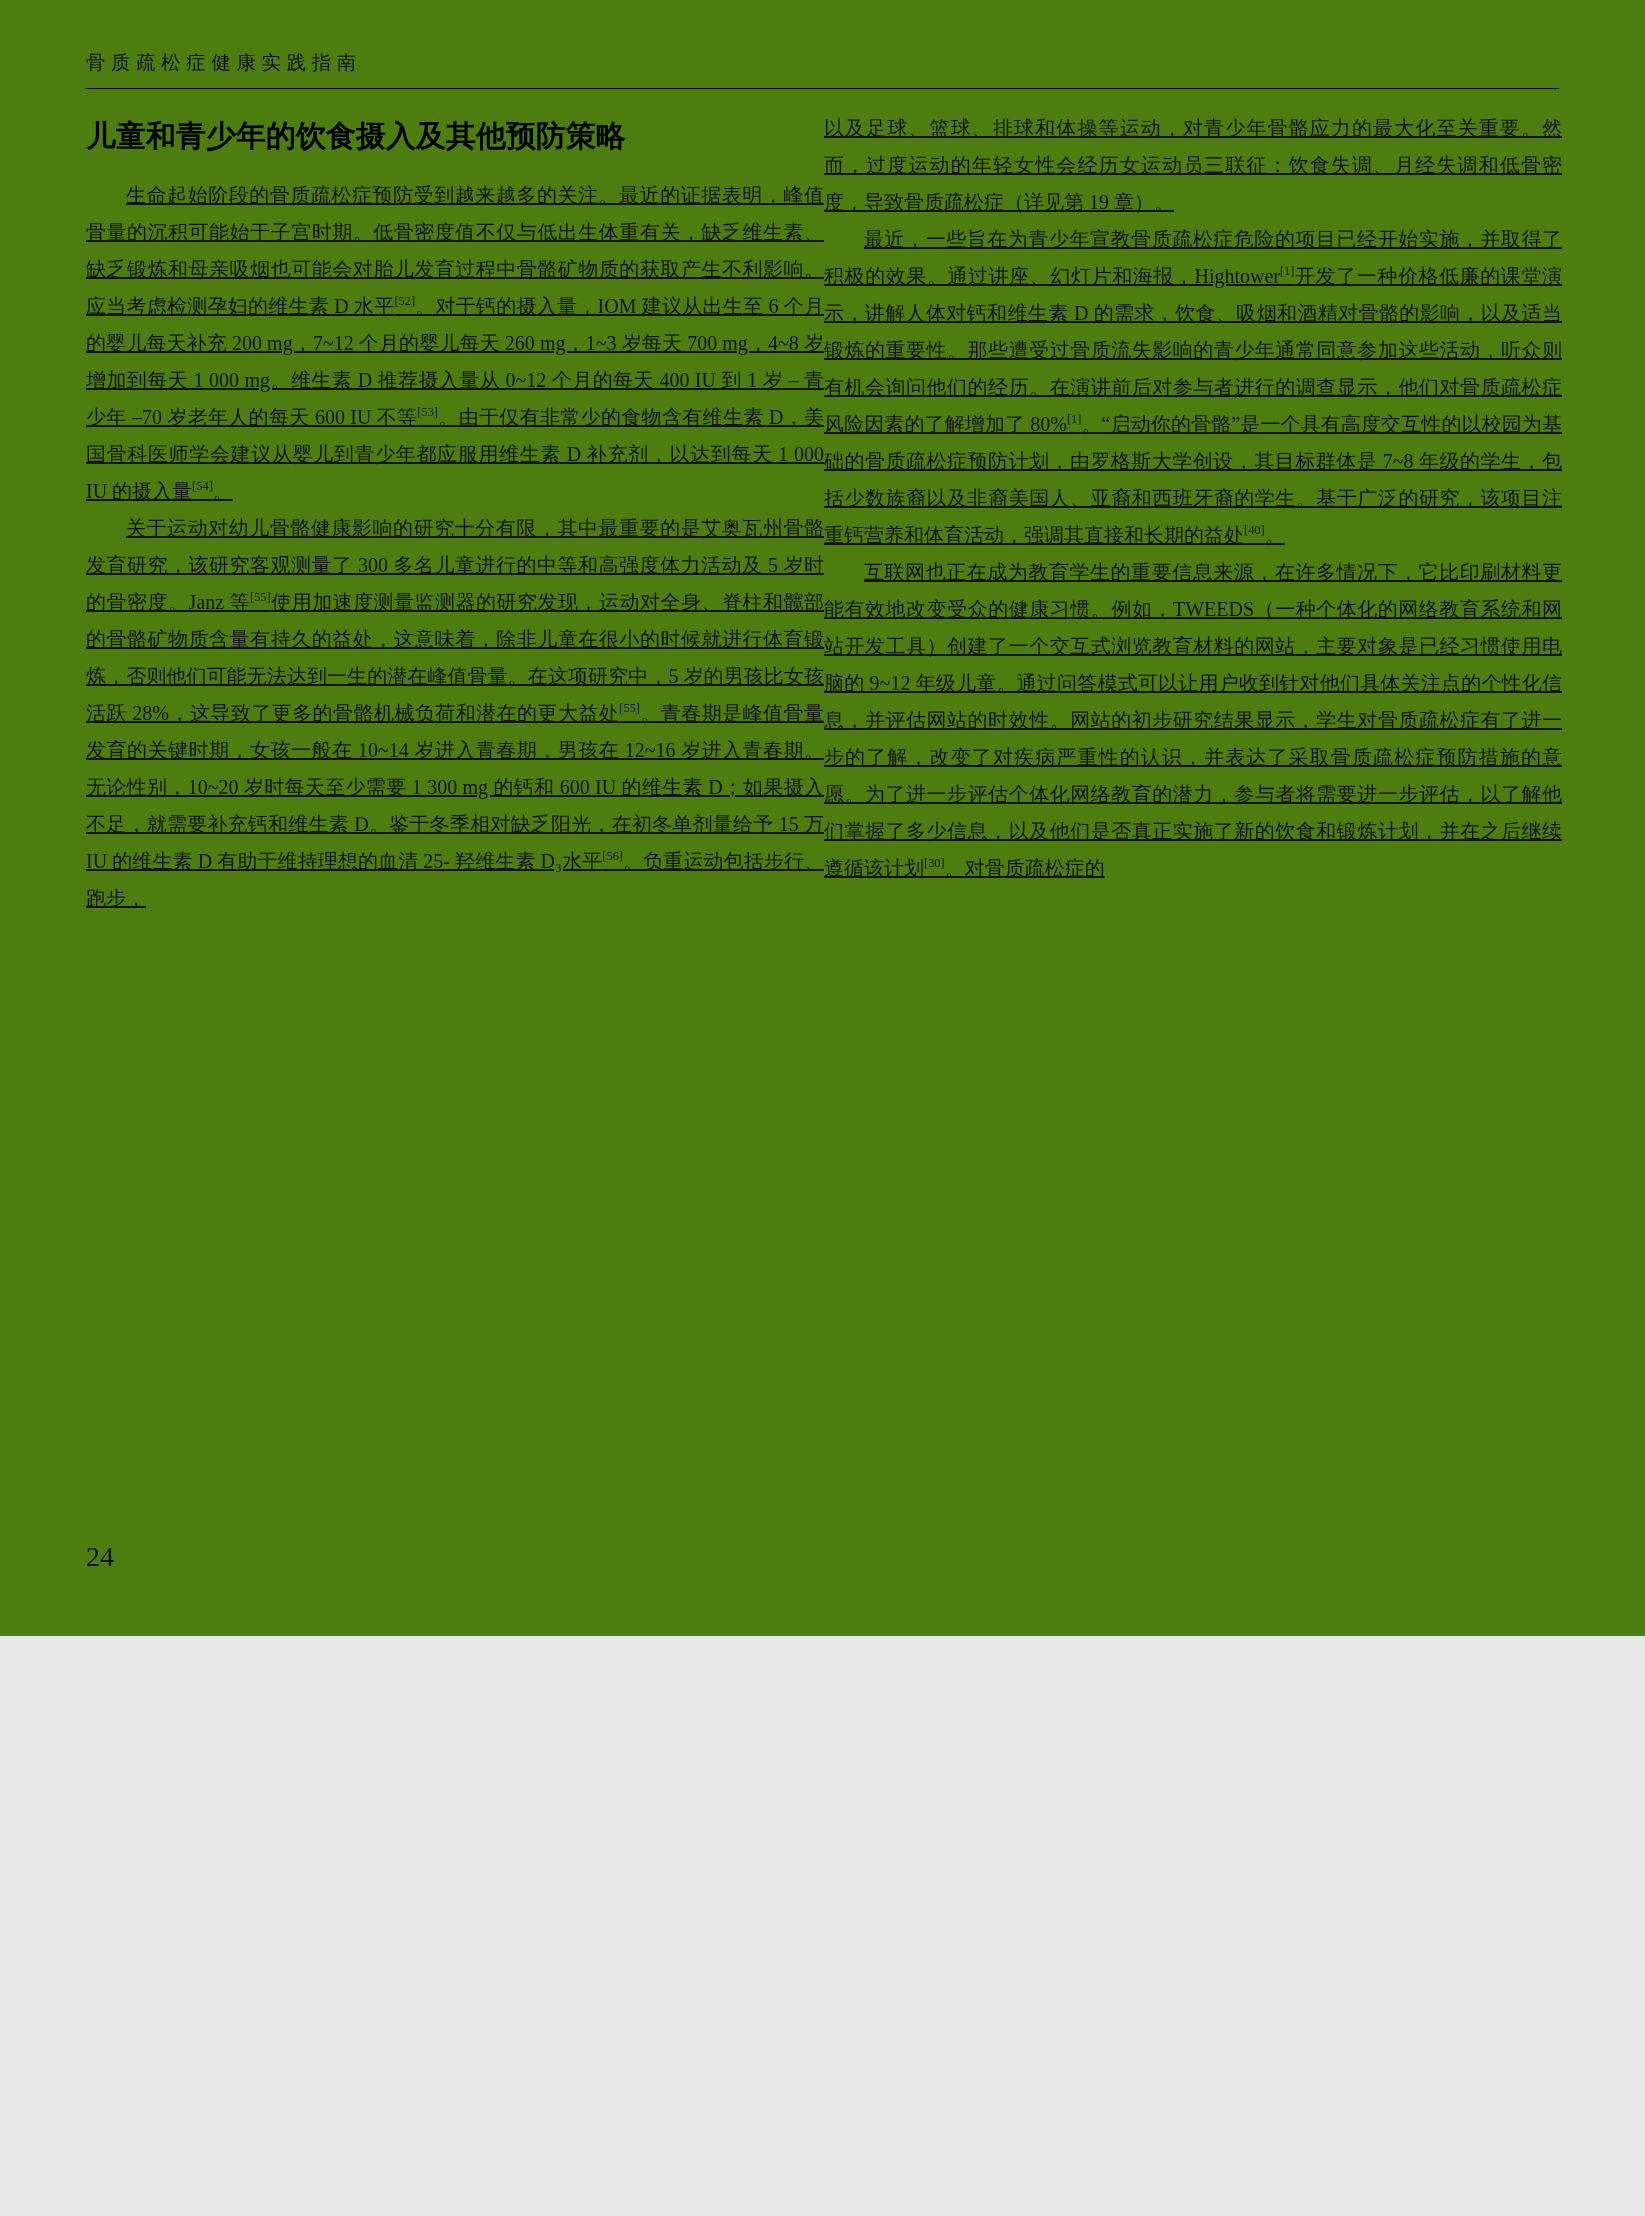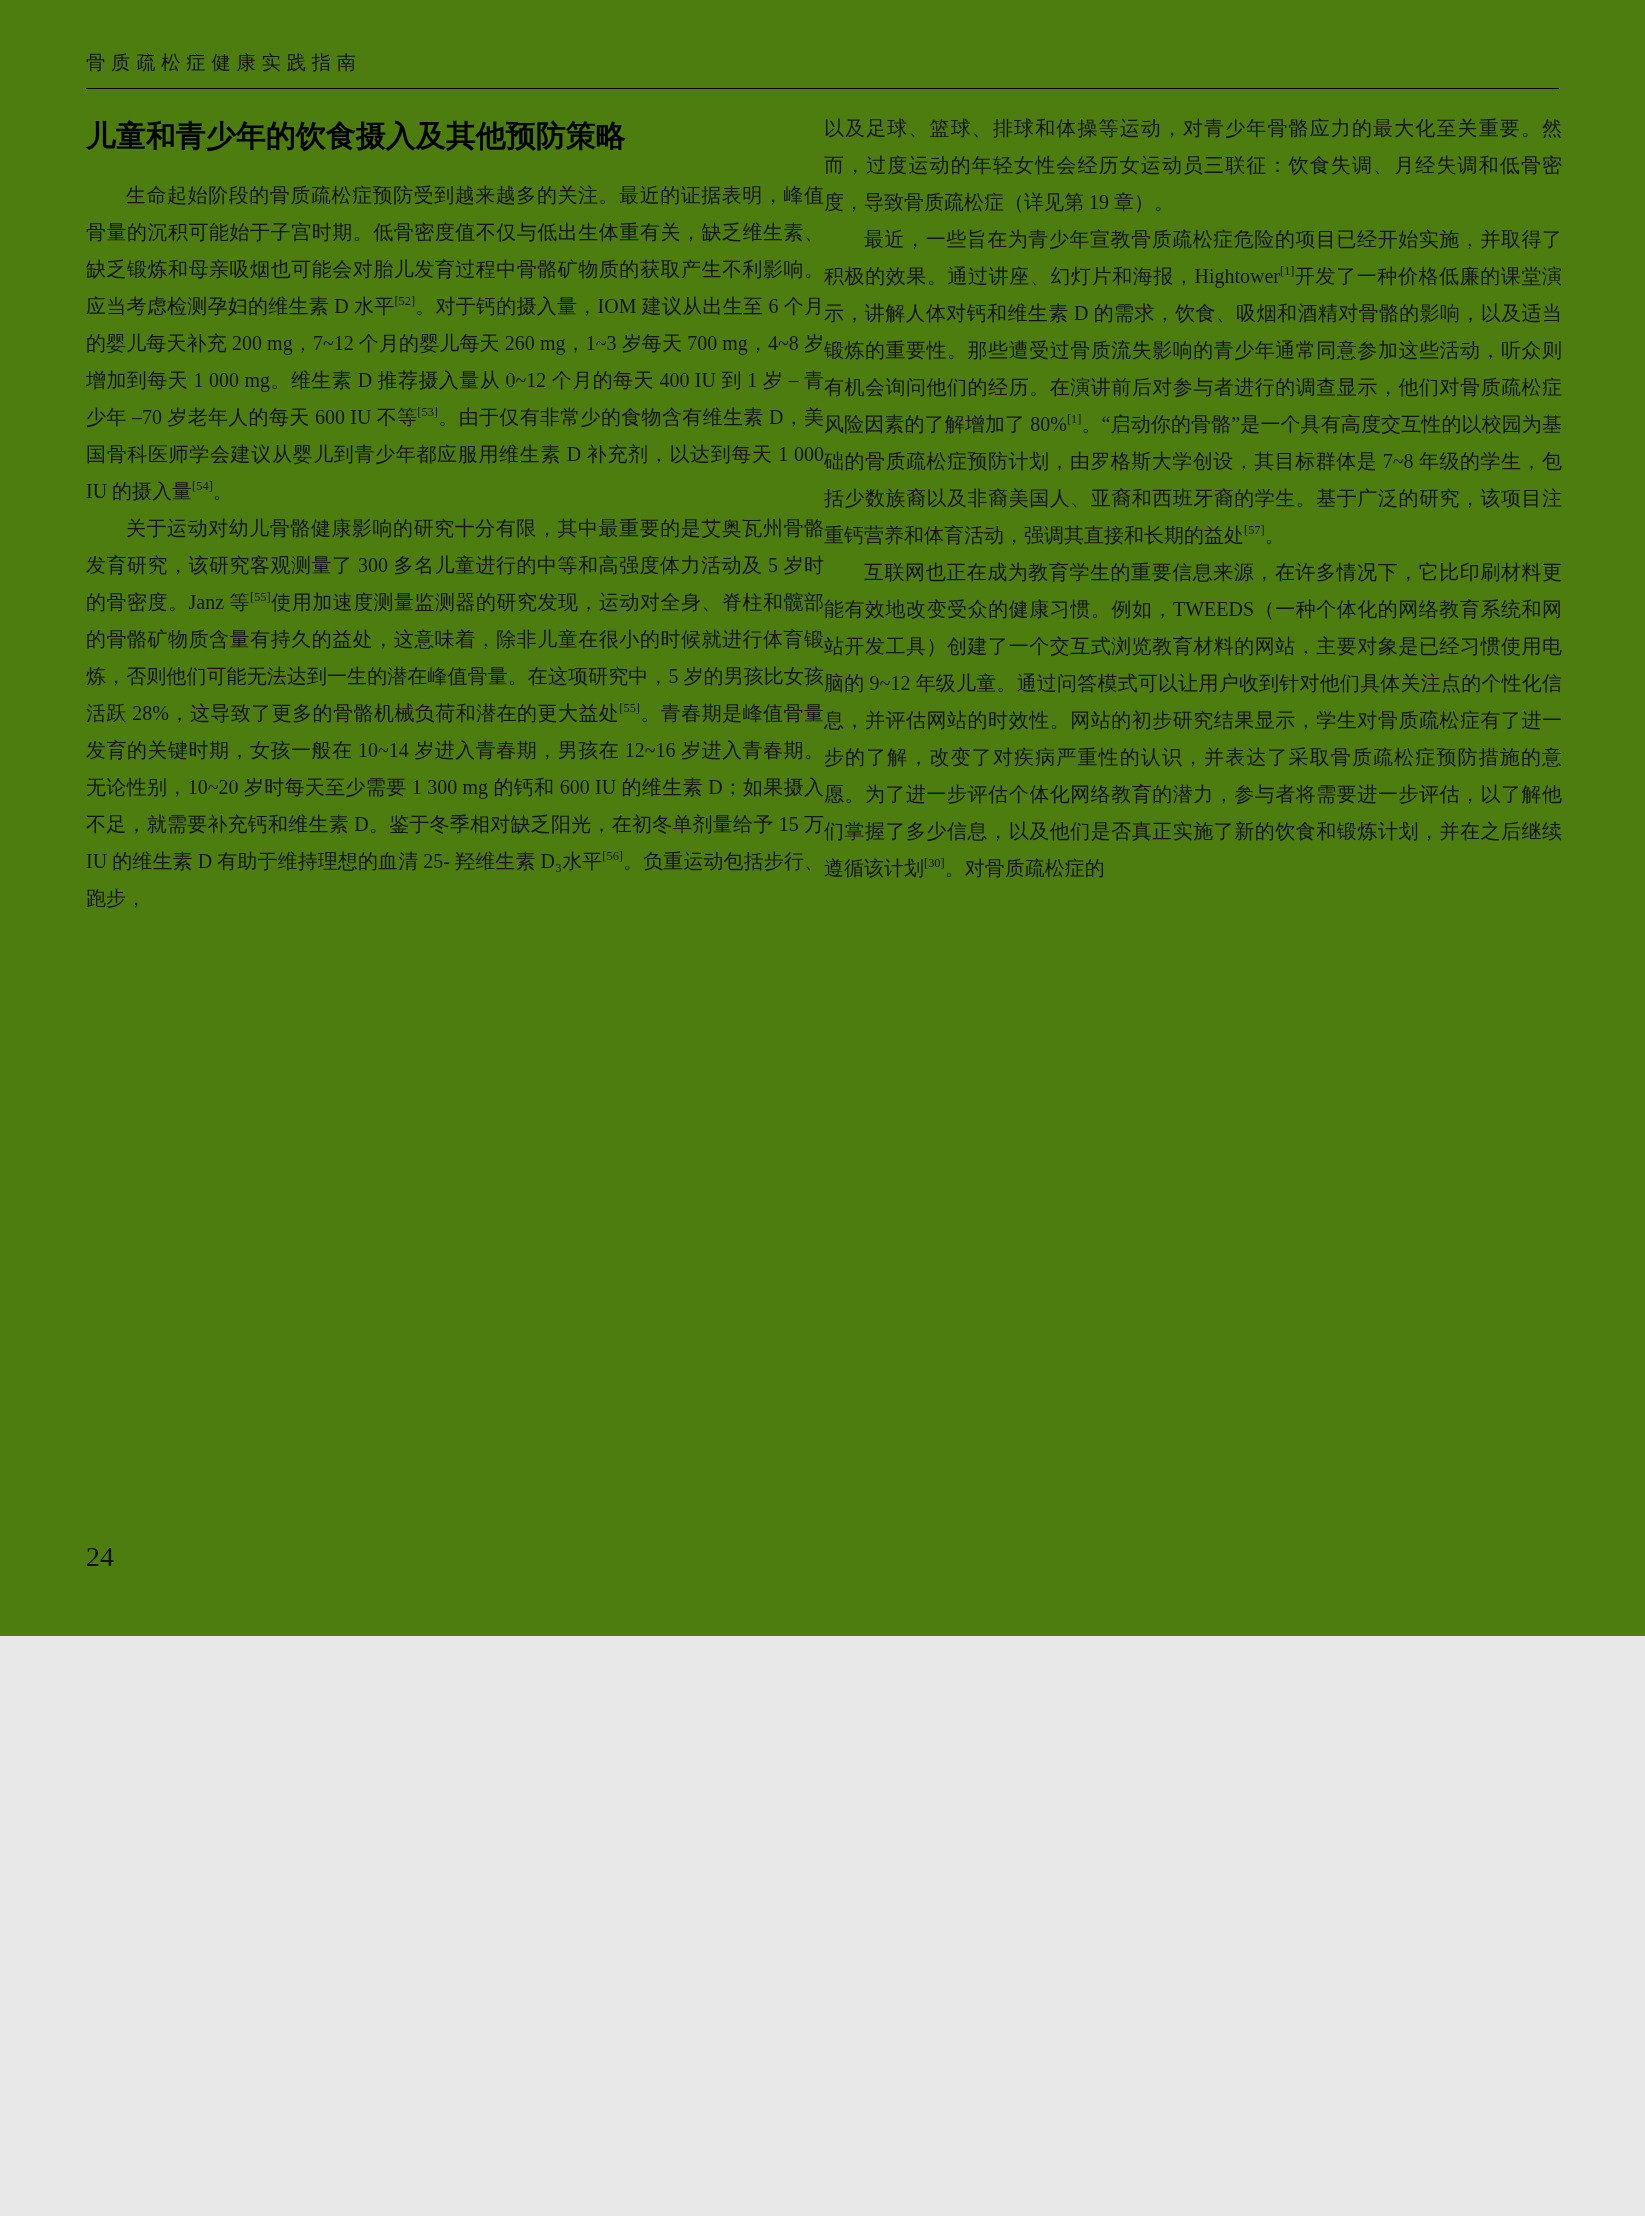--- a/index.html
+++ b/index.html
@@ -46,20 +46,21 @@
     font-weight: 700;
     font-size: 30px;
     line-height: 45px;
     text-align: left;
     margin: 2.6px 0 19.3px 0;
     color: #000000;
   }
   .column p {
     margin: 0;
     text-indent: 2em;
+    text-decoration: underline;
   }
   .column p.no-indent {
     text-indent: 0;
   }
   .column sup {
     font-size: 0.62em;
     line-height: 0;
     vertical-align: super;
   }
   .page-number {
@@ -85,21 +86,21 @@
       <h1 class="article-title">儿童和青少年的饮食摄入及其他预防策略</h1>
       <div>
           <p>生命起始阶段的骨质疏松症预防受到越来越多的关注。最近的证据表明，峰值骨量的沉积可能始于子宫时期。低骨密度值不仅与低出生体重有关，缺乏维生素、缺乏锻炼和母亲吸烟也可能会对胎儿发育过程中骨骼矿物质的获取产生不利影响。应当考虑检测孕妇的维生素 D 水平<sup>[52]</sup>。对于钙的摄入量，IOM 建议从出生至 6 个月的婴儿每天补充 200 mg，7~12 个月的婴儿每天 260 mg，1~3 岁每天 700 mg，4~8 岁增加到每天 1 000 mg。维生素 D 推荐摄入量从 0~12 个月的每天 400 IU 到 1 岁 – 青少年 –70 岁老年人的每天 600 IU 不等<sup>[53]</sup>。由于仅有非常少的食物含有维生素 D，美国骨科医师学会建议从婴儿到青少年都应服用维生素 D 补充剂，以达到每天 1 000 IU 的摄入量<sup>[54]</sup>。</p>
           <p>关于运动对幼儿骨骼健康影响的研究十分有限，其中最重要的是艾奥瓦州骨骼发育研究，该研究客观测量了 300 多名儿童进行的中等和高强度体力活动及 5 岁时的骨密度。Janz 等<sup>[55]</sup>使用加速度测量监测器的研究发现，运动对全身、脊柱和髋部的骨骼矿物质含量有持久的益处，这意味着，除非儿童在很小的时候就进行体育锻炼，否则他们可能无法达到一生的潜在峰值骨量。在这项研究中，5 岁的男孩比女孩活跃 28%，这导致了更多的骨骼机械负荷和潜在的更大益处<sup>[55]</sup>。青春期是峰值骨量发育的关键时期，女孩一般在 10~14 岁进入青春期，男孩在 12~16 岁进入青春期。无论性别，10~20 岁时每天至少需要 1 300 mg 的钙和 600 IU 的维生素 D；如果摄入不足，就需要补充钙和维生素 D。鉴于冬季相对缺乏阳光，在初冬单剂量给予 15 万 IU 的维生素 D 有助于维持理想的血清 25- 羟维生素 D₃水平<sup>[56]</sup>。负重运动包括步行、跑步，</p>
         </div>
     </div>
 
     <div class="column">
       <div>
           <p class="no-indent">以及足球、篮球、排球和体操等运动，对青少年骨骼应力的最大化至关重要。然而，过度运动的年轻女性会经历女运动员三联征：饮食失调、月经失调和低骨密度，导致骨质疏松症（详见第 19 章）。</p>
-          <p>最近，一些旨在为青少年宣教骨质疏松症危险的项目已经开始实施，并取得了积极的效果。通过讲座、幻灯片和海报，Hightower<sup>[1]</sup>开发了一种价格低廉的课堂演示，讲解人体对钙和维生素 D 的需求，饮食、吸烟和酒精对骨骼的影响，以及适当锻炼的重要性。那些遭受过骨质流失影响的青少年通常同意参加这些活动，听众则有机会询问他们的经历。在演讲前后对参与者进行的调查显示，他们对骨质疏松症风险因素的了解增加了 80%<sup>[1]</sup>。“启动你的骨骼”是一个具有高度交互性的以校园为基础的骨质疏松症预防计划，由罗格斯大学创设，其目标群体是 7~8 年级的学生，包括少数族裔以及非裔美国人、亚裔和西班牙裔的学生。基于广泛的研究，该项目注重钙营养和体育活动，强调其直接和长期的益处<sup>[57]</sup>。</p>
+          <p>最近，一些旨在为青少年宣教骨质疏松症危险的项目已经开始实施，并取得了积极的效果。通过讲座、幻灯片和海报，Hightower<sup>[1]</sup>开发了一种价格低廉的课堂演示，讲解人体对钙和维生素 D 的需求，饮食、吸烟和酒精对骨骼的影响，以及适当锻炼的重要性。那些遭受过骨质流失影响的青少年通常同意参加这些活动，听众则有机会询问他们的经历。在演讲前后对参与者进行的调查显示，他们对骨质疏松症风险因素的了解增加了 80%<sup>[1]</sup>。“启动你的骨骼”是一个具有高度交互性的以校园为基础的骨质疏松症预防计划，由罗格斯大学创设，其目标群体是 7~8 年级的学生，包括少数族裔以及非裔美国人、亚裔和西班牙裔的学生。基于广泛的研究，该项目注重钙营养和体育活动，强调其直接和长期的益处<sup>[40]</sup>。</p>
           <p>互联网也正在成为教育学生的重要信息来源，在许多情况下，它比印刷材料更能有效地改变受众的健康习惯。例如，TWEEDS（一种个体化的网络教育系统和网站开发工具）创建了一个交互式浏览教育材料的网站，主要对象是已经习惯使用电脑的 9~12 年级儿童。通过问答模式可以让用户收到针对他们具体关注点的个性化信息，并评估网站的时效性。网站的初步研究结果显示，学生对骨质疏松症有了进一步的了解，改变了对疾病严重性的认识，并表达了采取骨质疏松症预防措施的意愿。为了进一步评估个体化网络教育的潜力，参与者将需要进一步评估，以了解他们掌握了多少信息，以及他们是否真正实施了新的饮食和锻炼计划，并在之后继续遵循该计划<sup>[30]</sup>。对骨质疏松症的</p>
         </div>
     </div>
 
   </div>
 
   <div class="page-number">24</div>
 
 </div>
 

